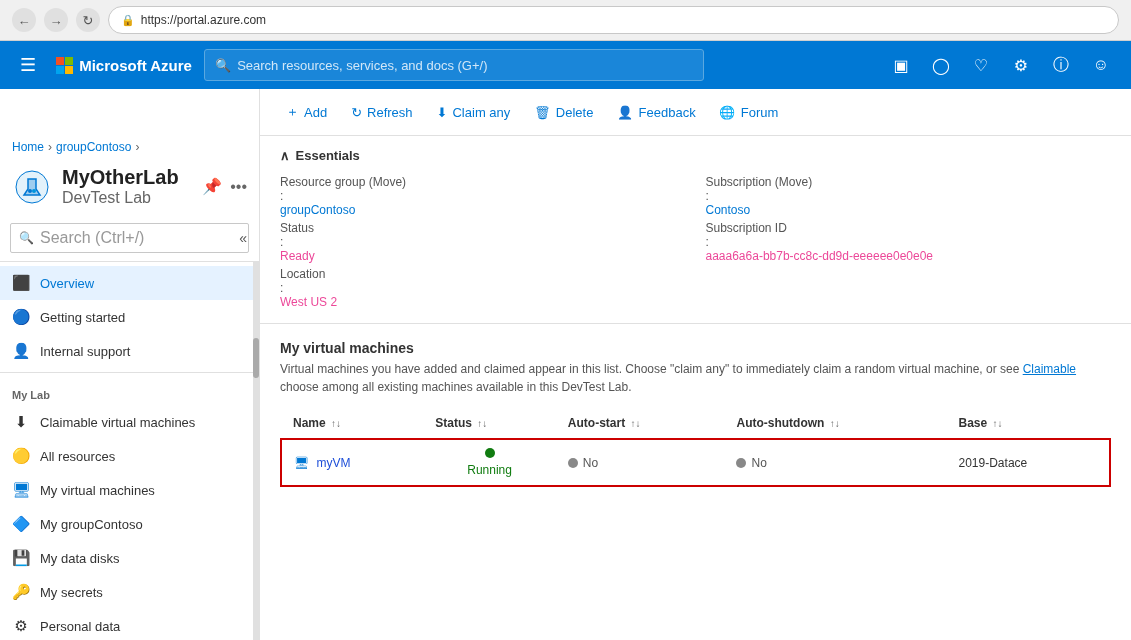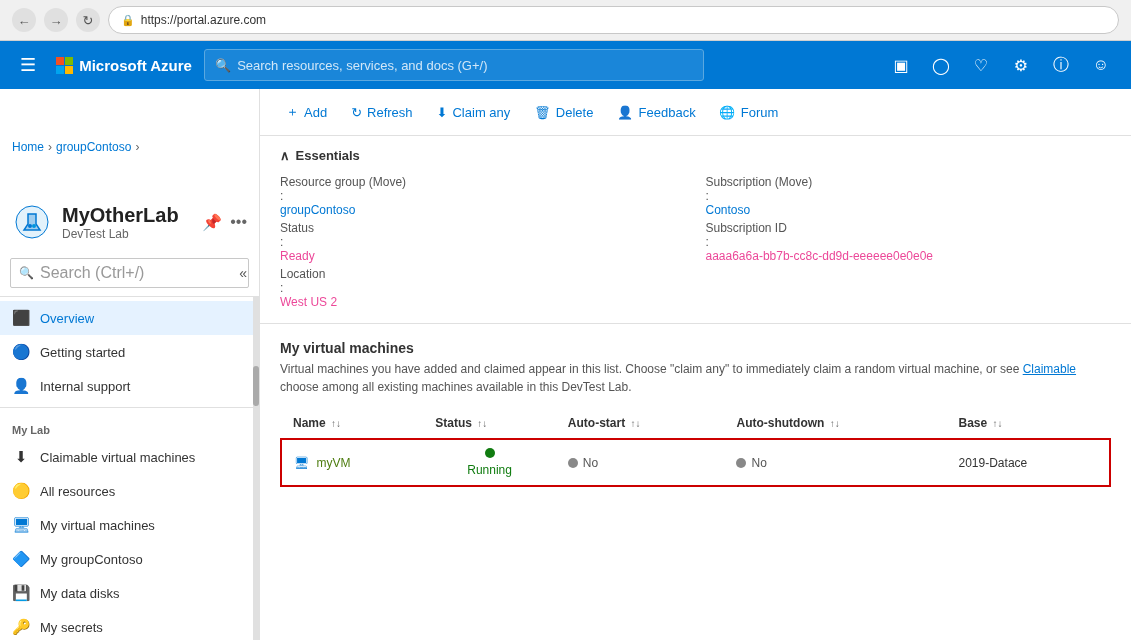--- a/index.html
+++ b/index.html
@@ -154,21 +154,21 @@
       align-items: center;
       gap: 10px;
       border-bottom: 1px solid #e0e0e0;
     }
     .resource-icon {
       width: 40px; height: 40px;
       display: flex; align-items: center; justify-content: center;
     }
     .resource-title-block { flex: 1; }
     .resource-title { font-size: 20px; font-weight: 600; color: #222; }
-    .resource-subtitle { font-size: 12px; color: #666; }
+    .resource-subtitle { font-size: 16px; color: #666; }
     .resource-actions { display: flex; gap: 8px; align-items: center; color: #666; }
 
     
     .sidebar-search {
       padding: 8px 10px;
       border-bottom: 1px solid #e0e0e0;
     }
     .sidebar-search-input {
       width: 100%;
       height: 30px;
@@ -338,21 +338,21 @@
       align-items: center;
       gap: 5px;
       color: #555;
     }
     .no-dot {
       width: 10px; height: 10px;
       border-radius: 50%;
       background: #888;
       flex-shrink: 0;
     }
-    .vm-name-link { color: #4d7c0f; cursor: pointer; text-decoration: none; }
+    .vm-name-link { color: #1d4ed8; cursor: pointer; text-decoration: none; }
 
     
     .sidebar-nav::-webkit-scrollbar { width: 6px; }
     .sidebar-nav::-webkit-scrollbar-thumb { background: #c8c8c8; border-radius: 3px; }
 
     .scroll-indicator {
       width: 6px;
       background: #e0e0e0;
       position: relative;
       flex-shrink: 0;
@@ -415,21 +415,21 @@
   <div class="sidebar">
 
     <div style="padding: 6px 12px 0 12px; background: white;">
       <div class="breadcrumb-bar" style="padding: 6px 0; border-bottom: none; margin-top: 39px;">
         <a href="#" style="color:#0078d4; text-decoration:none; font-size:12px;">Home</a>
         <span class="breadcrumb-sep">›</span>
         <a href="#" style="color:#0078d4; text-decoration:none; font-size:12px;">groupContoso</a>
         <span class="breadcrumb-sep">›</span>
       </div>
 
-      <div class="resource-header" style="padding: 6px 0 8px 0; border: none; margin-top: 36px;">
+      <div class="resource-header" style="padding: 6px 0 8px 0; border: none;">
         <div class="resource-icon">
           <svg width="36" height="36" viewBox="0 0 36 36">
             <circle cx="18" cy="18" r="16" fill="#e3f2fb" stroke="#0078d4" stroke-width="1"></circle>
             <path d="M14 10 L14 20 L10 26 L26 26 L22 20 L22 10 Z" fill="#0078d4" opacity="0.3"></path>
             <path d="M14 10 L22 10 L22 20 L26 26 L10 26 L14 20 Z" fill="none" stroke="#0078d4" stroke-width="1.5"></path>
             <circle cx="16" cy="22" r="2" fill="#0078d4"></circle>
             <circle cx="20" cy="22" r="2" fill="#0095dd"></circle>
           </svg>
         </div>
         <div class="resource-title-block">

